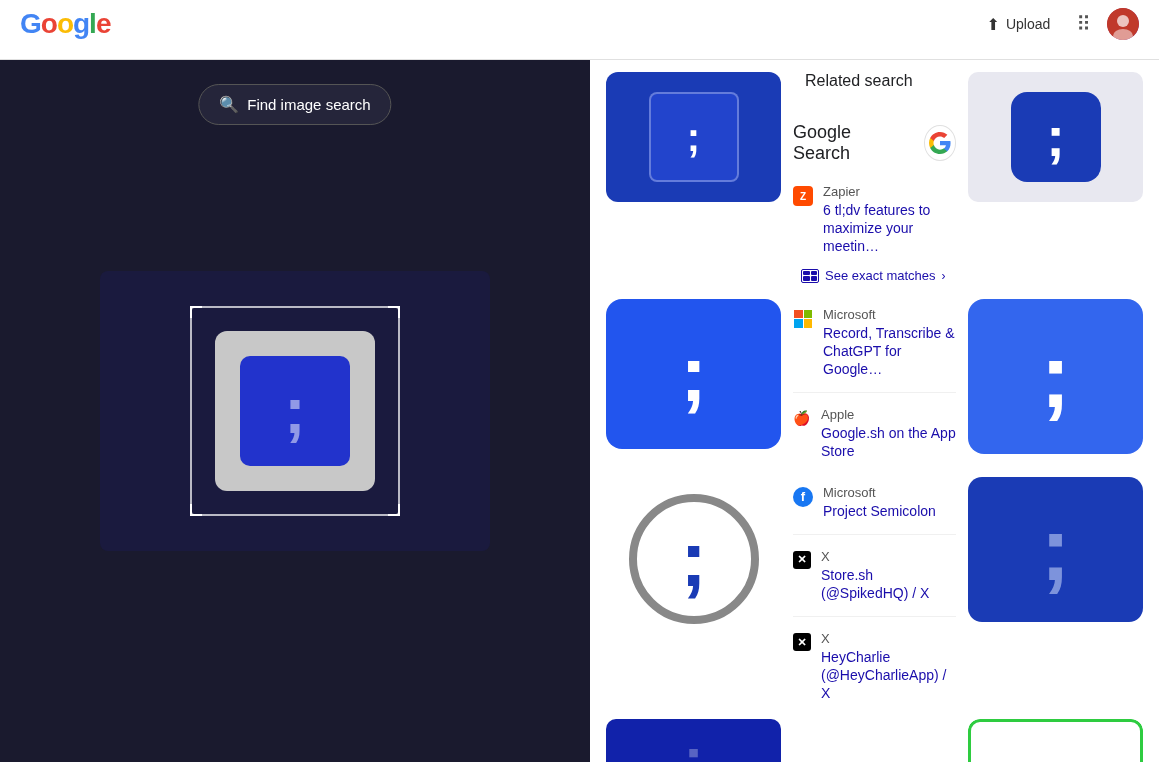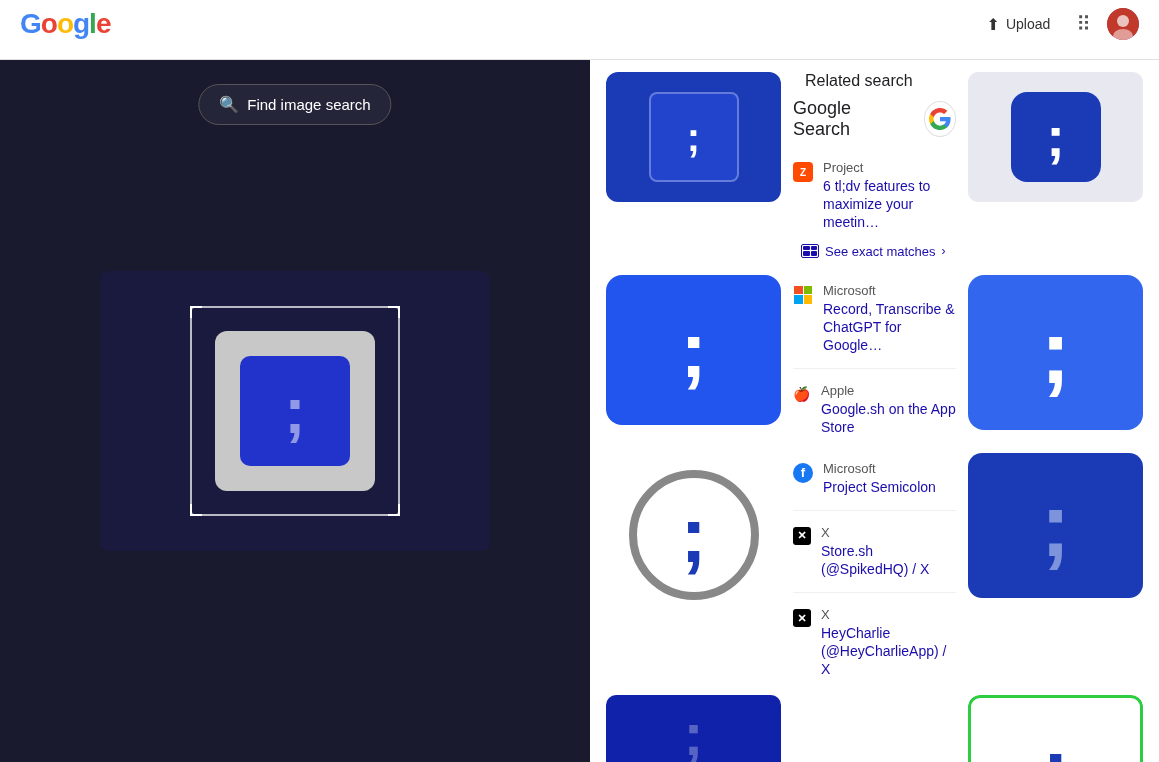--- a/index.html
+++ b/index.html
@@ -236,20 +236,21 @@
       color: #1a0dab;
       line-height: 1.3;
     }
 
     
     .related-search-row {
       display: flex;
       align-items: center;
       gap: 23px;
       padding: 8px 0 12px 0;
+      margin-top: 24px;
     }
     .google-search-label {
       font-size: 18px;
       font-weight: 400;
       color: #202124;
     }
     
     .google-g {
       width: 36px;
       height: 36px;
@@ -260,21 +261,21 @@
       justify-content: center;
       font-size: 22px;
       font-weight: bold;
       cursor: pointer;
       overflow: hidden;
     }
 
     
     .see-exact {
       display: flex;
-      align-items: flex-start;
+      align-items: flex-end;
       gap: 6px;
       color: #1a0dab;
       font-size: 13px;
       cursor: pointer;
       padding: 4px 0 8px 8px;
     }
     .see-exact-icon {
       width: 18px;
       height: 14px;
       border: 1px solid #1a0dab;
@@ -445,21 +446,21 @@
               <path d="M12 23c2.97 0 5.46-.98 7.28-2.66l-3.57-2.77c-.98.66-2.23 1.06-3.71 1.06-2.86 0-5.29-1.93-6.16-4.53H2.18v2.84C3.99 20.53 7.7 23 12 23z" fill="#34A853"></path>
               <path d="M5.84 14.09c-.22-.66-.35-1.36-.35-2.09s.13-1.43.35-2.09V7.07H2.18C1.43 8.55 1 10.22 1 12s.43 3.45 1.18 4.93l3.66-2.84z" fill="#FBBC05"></path>
               <path d="M12 5.38c1.62 0 3.06.56 4.21 1.64l3.15-3.15C17.45 2.09 14.97 1 12 1 7.7 1 3.99 3.47 2.18 7.07l3.66 2.84c.87-2.6 3.3-4.53 6.16-4.53z" fill="#EA4335"></path>
             </svg>
           </div>
         </div>
 
         <div class="source-card">
           <div class="source-icon zapier-icon">Z</div>
           <div class="source-info">
-            <div class="source-name">Project</div>
+            <div class="source-name">Zapier</div>
             <div class="source-title">6 tl;dv features to maximize your meetin…</div>
           </div>
         </div>
 
         <div class="see-exact">
           <div class="see-exact-icon">
             <span></span>
               <span></span>
               <span></span>
               <span></span>

